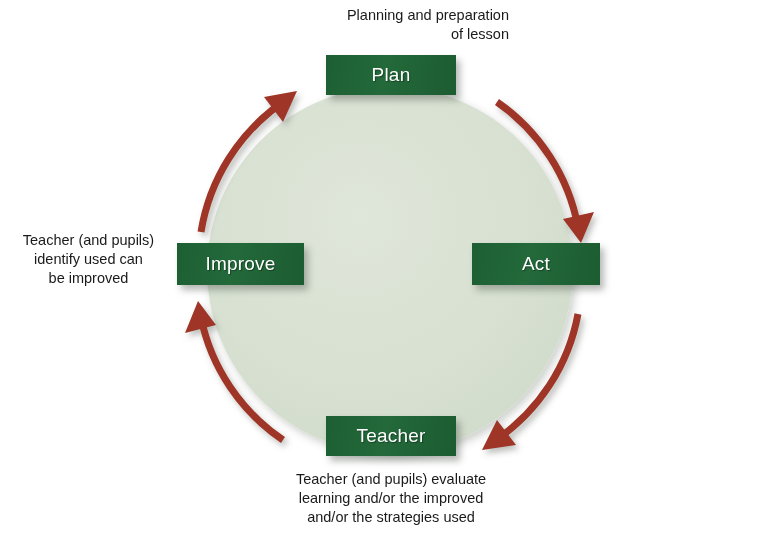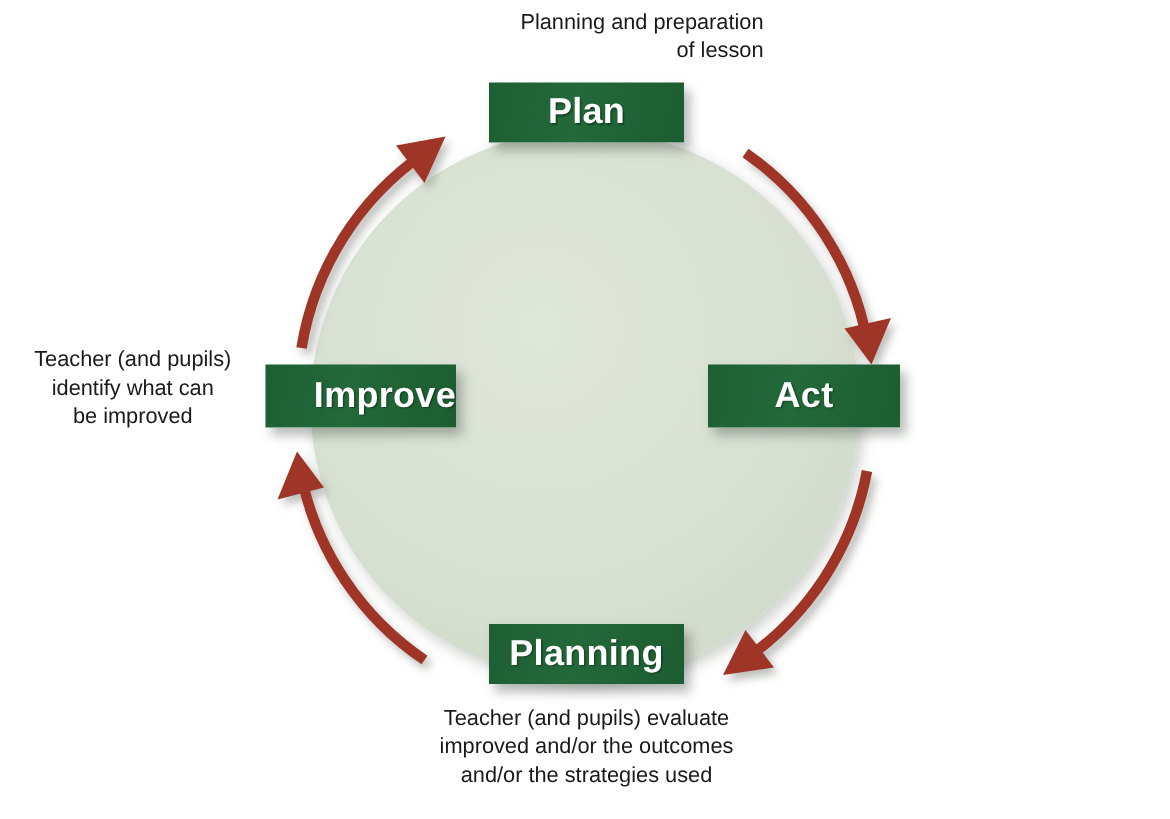--- a/index.html
+++ b/index.html
@@ -48,31 +48,31 @@
   .stage-box {
     position: absolute;
     background: linear-gradient(100deg, #1d5f33 0%, #23693a 45%, #1c5c31 100%);
     box-shadow: 4px 5px 7px rgba(70,80,70,0.40);
     display: flex;
     align-items: center;
     justify-content: center;
   }
   .stage-box .stage-label {
     color: #ffffff;
-    font-weight: bold;
-    font-size: 24px;
+    font-weight: normal;
+    font-size: 19px;
     letter-spacing: 0.2px;
     text-shadow: 1px 1px 1px rgba(0,0,0,0.35);
     white-space: nowrap;
   }
 
   #box-plan     { left: 326px; top: 55px;  width: 130px; height: 40px; }
   #box-act      { left: 472px; top: 243px; width: 128px; height: 42px; }
   #box-evaluate { left: 326px; top: 416px; width: 130px; height: 40px; }
-  #box-improve  { left: 177px; top: 243px; width: 127px; height: 42px; justify-content: flex-end; }
+  #box-improve  { left: 177px; top: 243px; width: 127px; height: 42px; }
 
   
   .caption {
     position: absolute;
     font-size: 14.5px;
     line-height: 1.32;
     color: #1a1a1a;
     white-space: pre-line;
   }
   #cap-plan     { left: 273px; top: 6px;   width: 236px; text-align: right; }
@@ -118,28 +118,28 @@
     </g>
   </svg>
 
   <div class="stage-box" id="box-plan">
     <span class="stage-label">Plan</span>
   </div>
   <div class="stage-box" id="box-act">
     <span class="stage-label">Act</span>
   </div>
   <div class="stage-box" id="box-evaluate">
-    <span class="stage-label">Planning</span>
+    <span class="stage-label">Teacher</span>
   </div>
   <div class="stage-box" id="box-improve">
     <span class="stage-label">Improve</span>
   </div>
 
   <div class="caption" id="cap-plan">Planning and preparation
 of lesson</div>
   <div class="caption" id="cap-evaluate">Teacher (and pupils) evaluate
-improved and/or the outcomes
+learning and/or the improved
 and/or the strategies used</div>
   <div class="caption" id="cap-improve">Teacher (and pupils)
-identify what can
+identify used can
 be improved</div>
 
 </div>
 
 </body></html>

